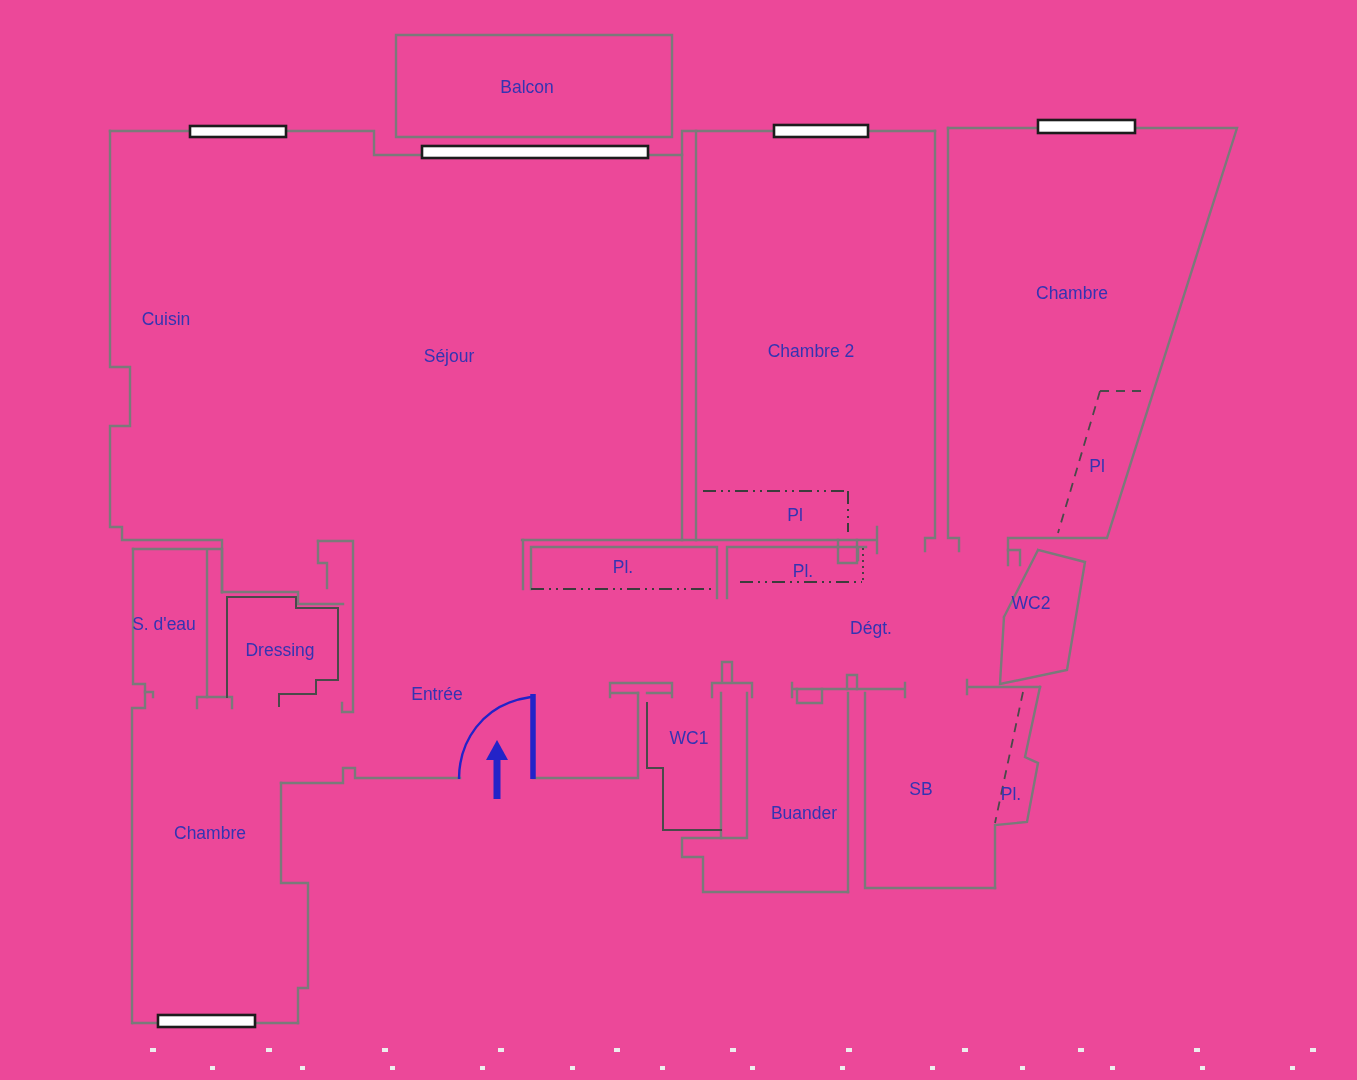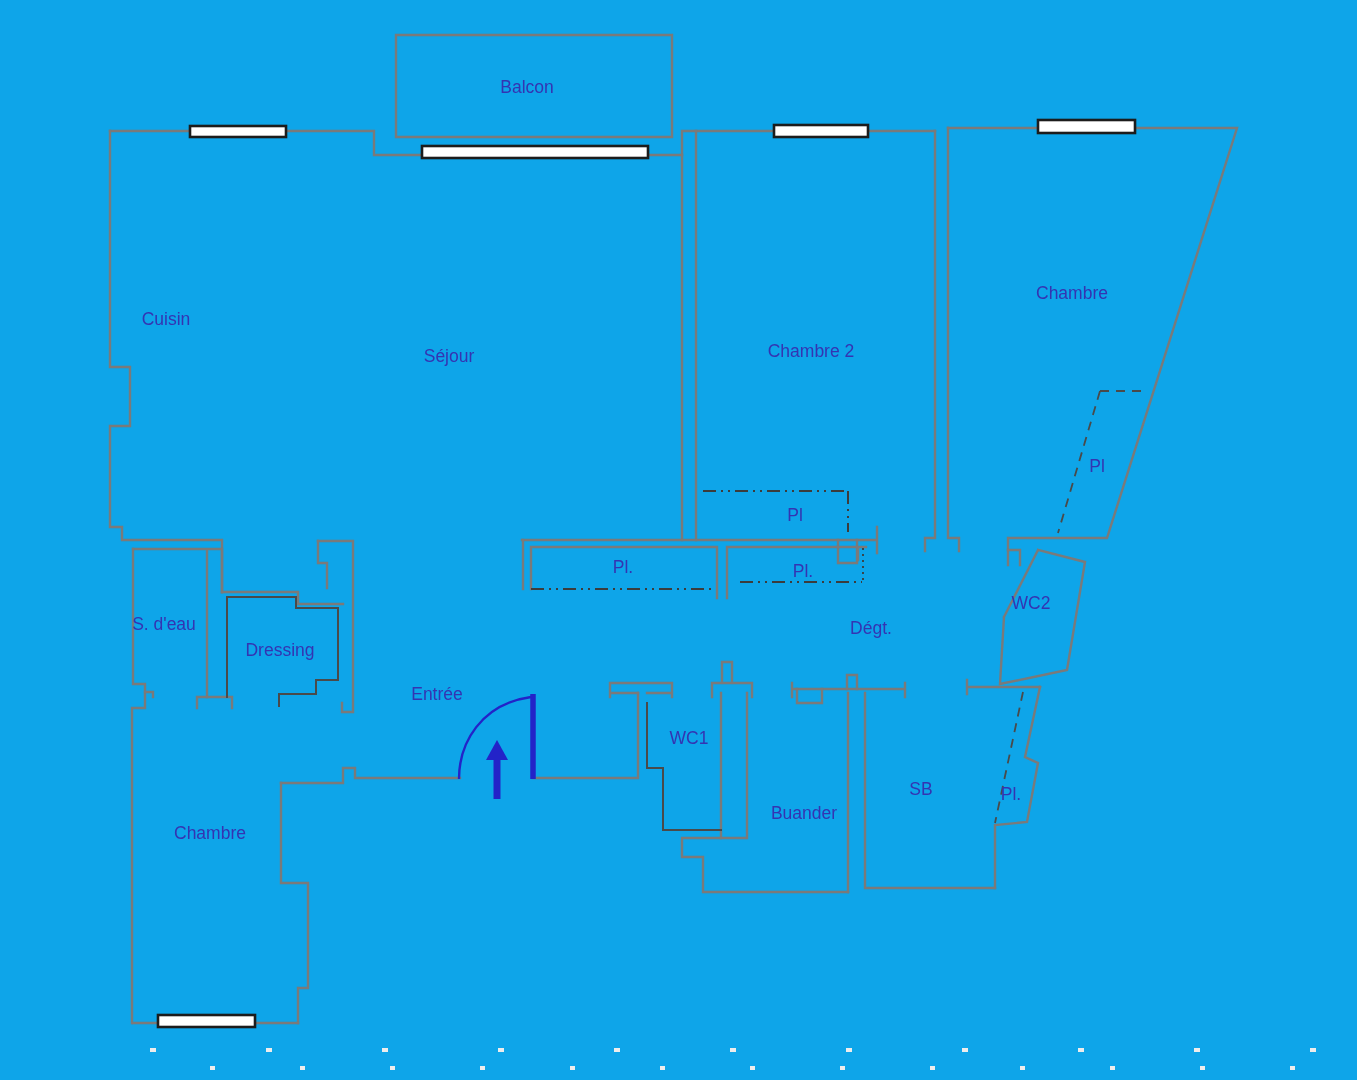--- a/index.html
+++ b/index.html
@@ -1,16 +1,16 @@
 <!DOCTYPE html>
 <html><head>
 <meta charset="utf-8">
 <style>
   html,body{margin:0;padding:0;background:#ffffff;}
-  .canvas{position:relative;width:1357px;height:1080px;background:#0ea5e9;overflow:hidden;
+  .canvas{position:relative;width:1357px;height:1080px;background:#ec4899;overflow:hidden;
           font-family:"Liberation Sans", sans-serif;}
   svg{display:block}
   .walls path, .walls rect{fill:none;stroke-width:2.4;stroke-linecap:square;stroke-linejoin:miter;}
   .walls-dark path{fill:none;stroke-width:2;stroke-linecap:square;}
   .dashdot path{fill:none;stroke-width:2;}
   .dashed path{fill:none;stroke-width:1.8;}
   .dotted path{fill:none;stroke-width:1.8;}
   .win rect{fill:#ffffff;stroke-width:2.6;}
   .doorgrp path, .doorgrp line{fill:none;}
   .labels text{font-size:17.5px;text-anchor:middle;}

